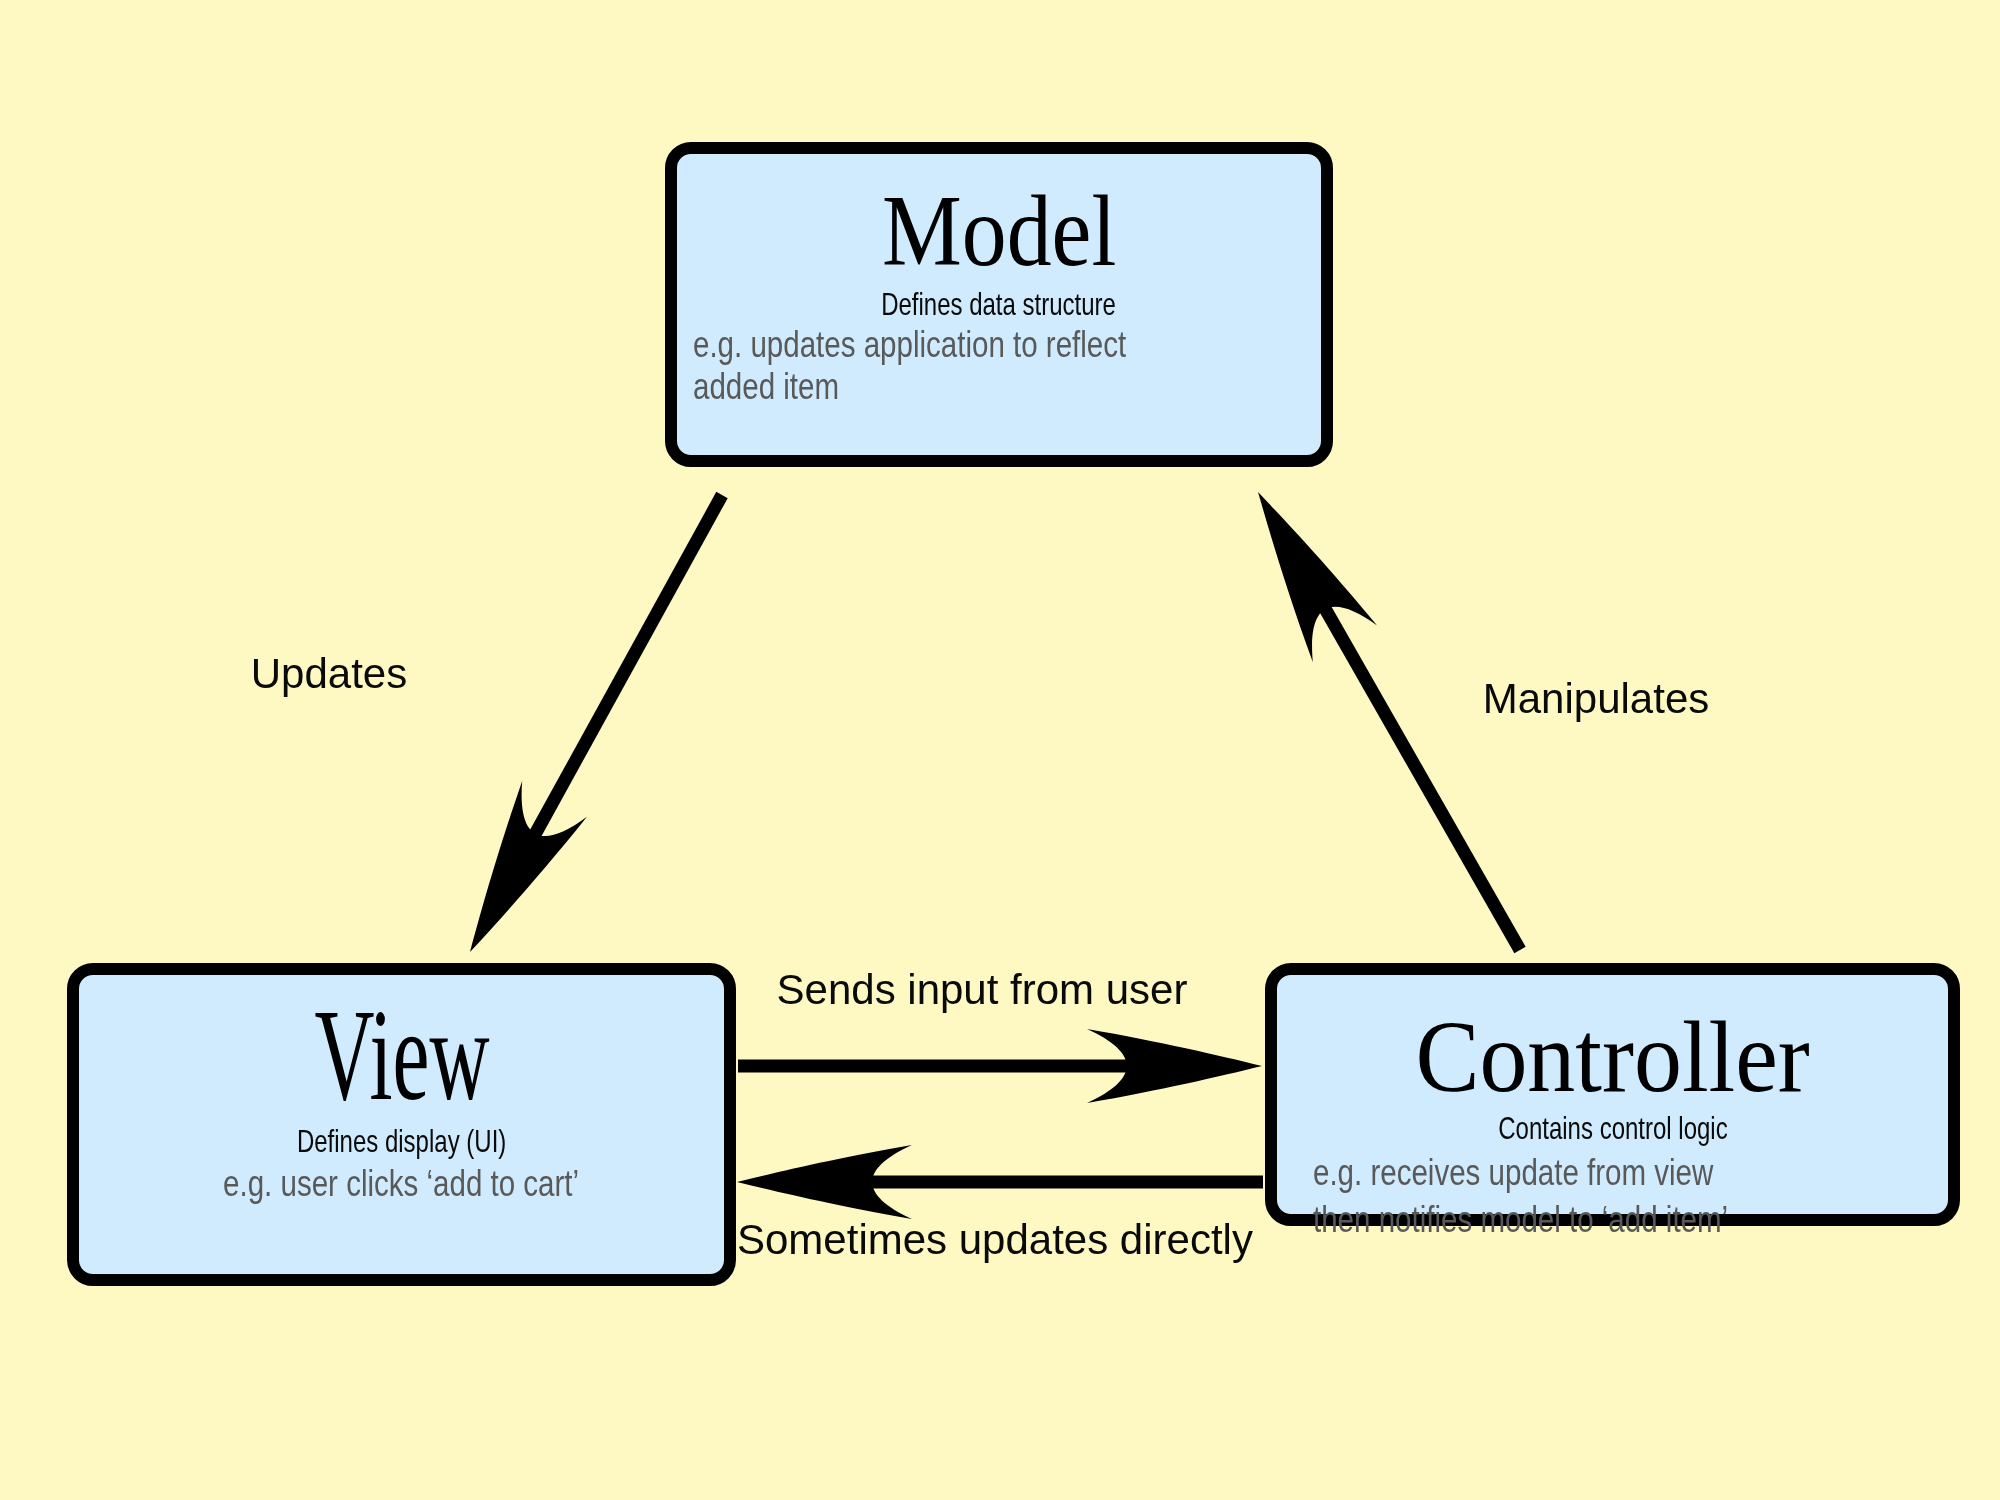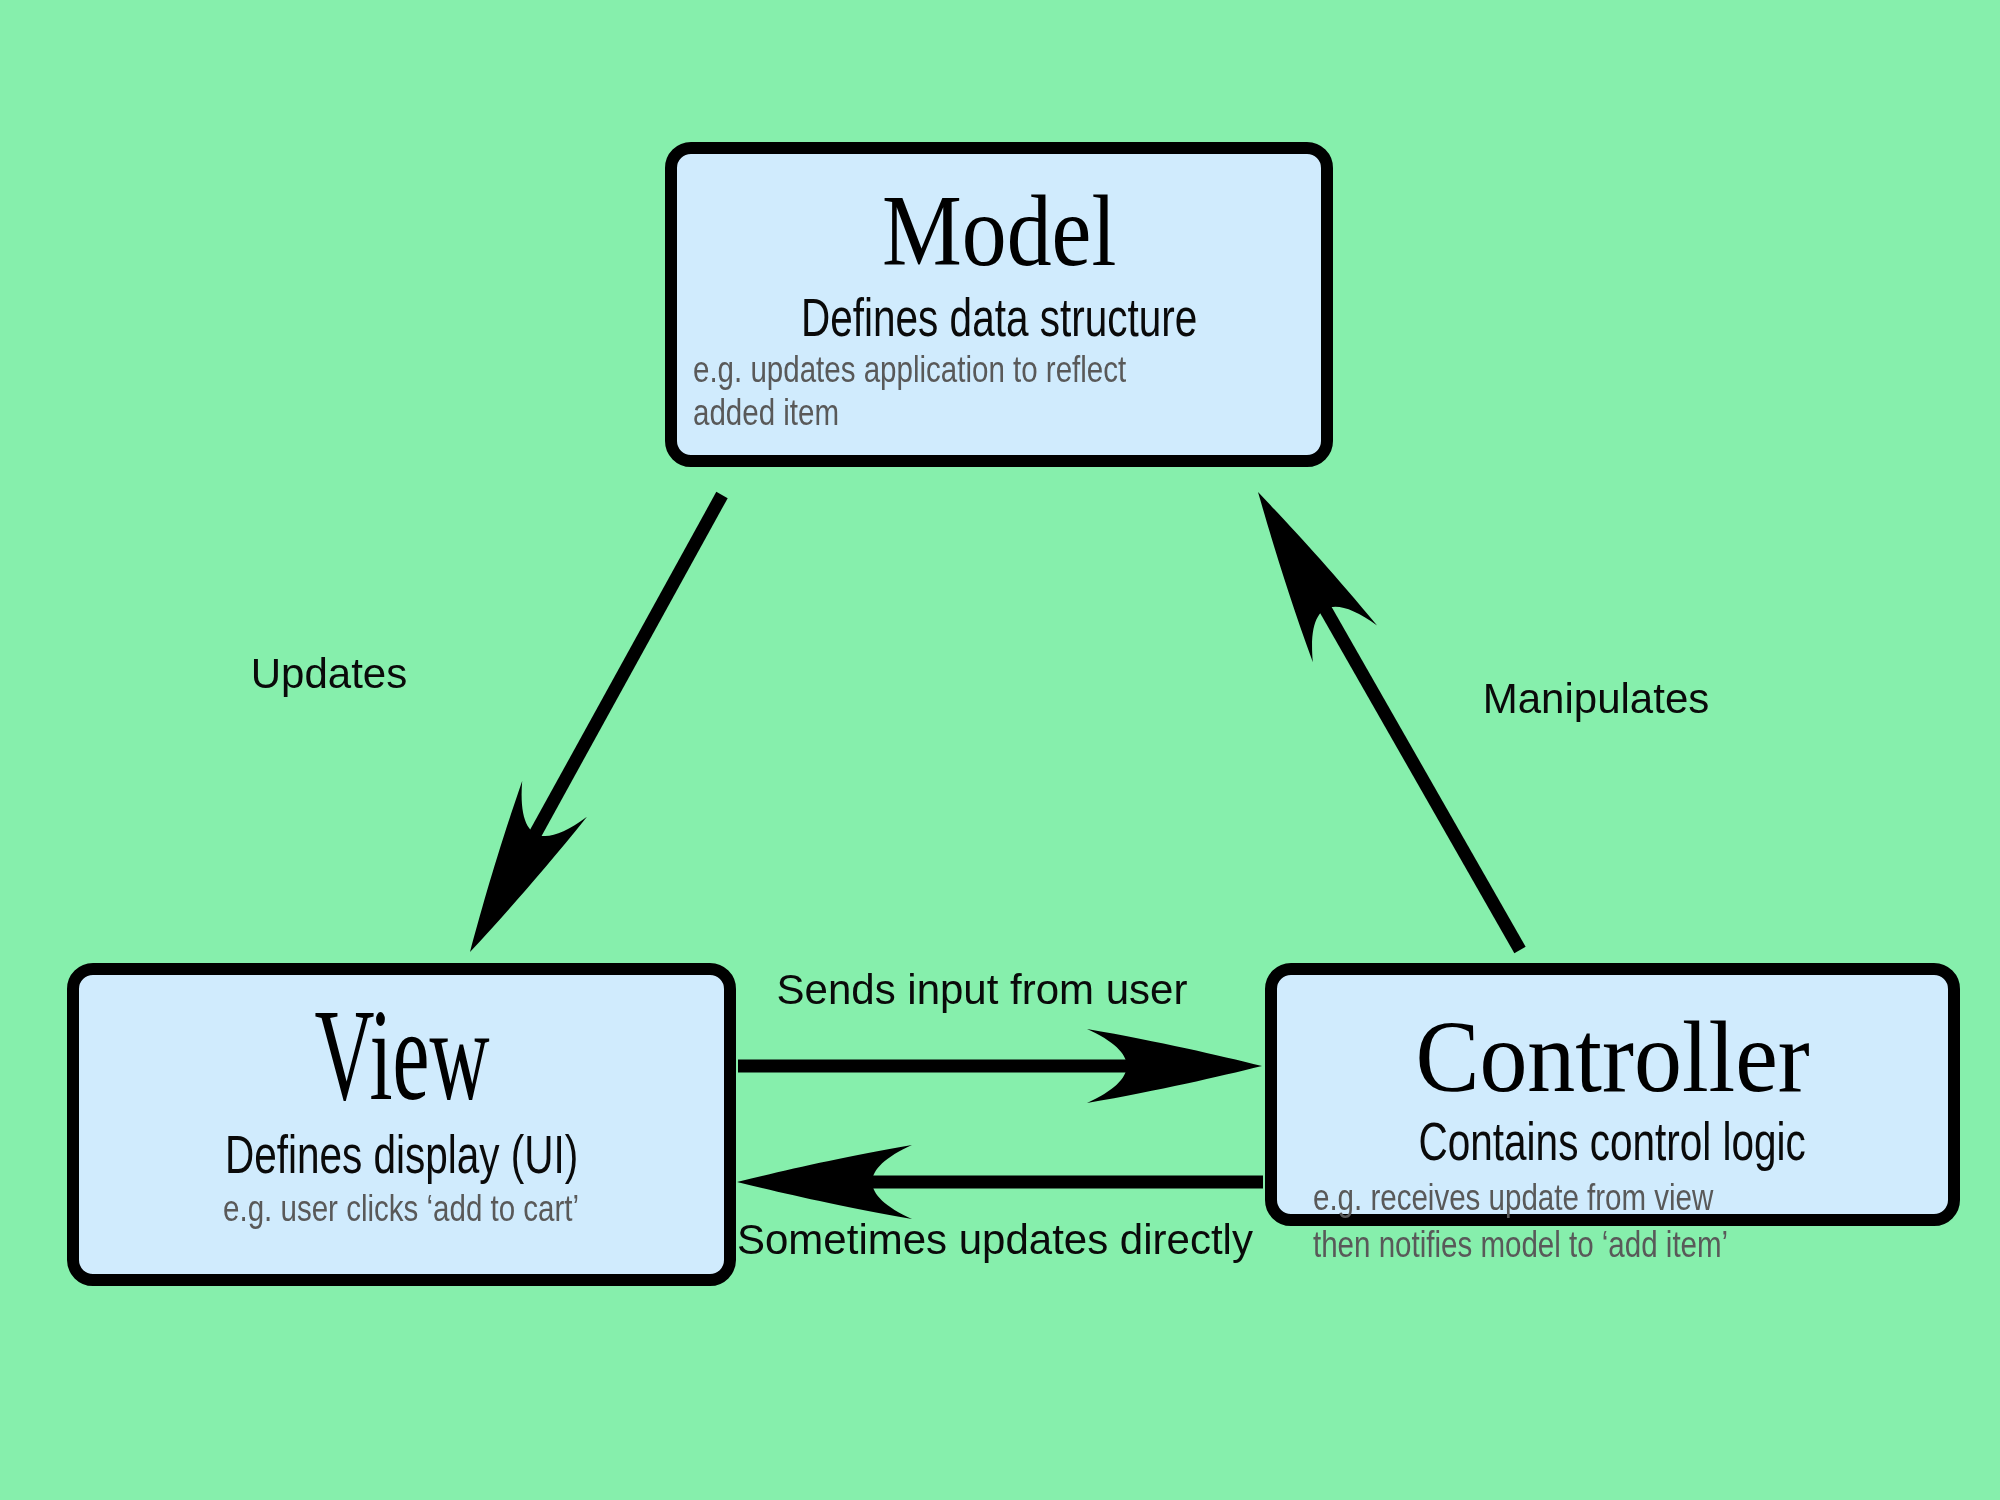--- a/index.html
+++ b/index.html
@@ -1,19 +1,19 @@
 <!DOCTYPE html>
 <html><head>
 <meta charset="utf-8">
 <style>
   html,body{margin:0;padding:0;}
   .canvas{
     position:relative;
     width:2000px;height:1500px;
-    background:#86efac;
+    background:#fef9c3;
     overflow:hidden;
     font-family:"Liberation Sans", sans-serif;
   }
   
   .node{
     position:absolute;
     box-sizing:border-box;
     background:#D0EBFD;
     border:12px solid #000;
     border-radius:26px;
@@ -24,21 +24,21 @@
   .node-title{
     font-family:"Liberation Serif", serif;
     font-weight:400;
     color:#000;
     line-height:1;
     white-space:nowrap;
   }
   .node-title > span{display:inline-block;}
   .node-sub{
     color:#0a0a0a;
-    font-size:54px;
+    font-size:32px;
     line-height:1.15;
     white-space:nowrap;
   }
   .node-sub > span{display:inline-block;transform:scaleX(0.75);}
   .node-eg{
     color:#595959;
     font-size:36px;
     line-height:1.13;
     white-space:nowrap;
   }

